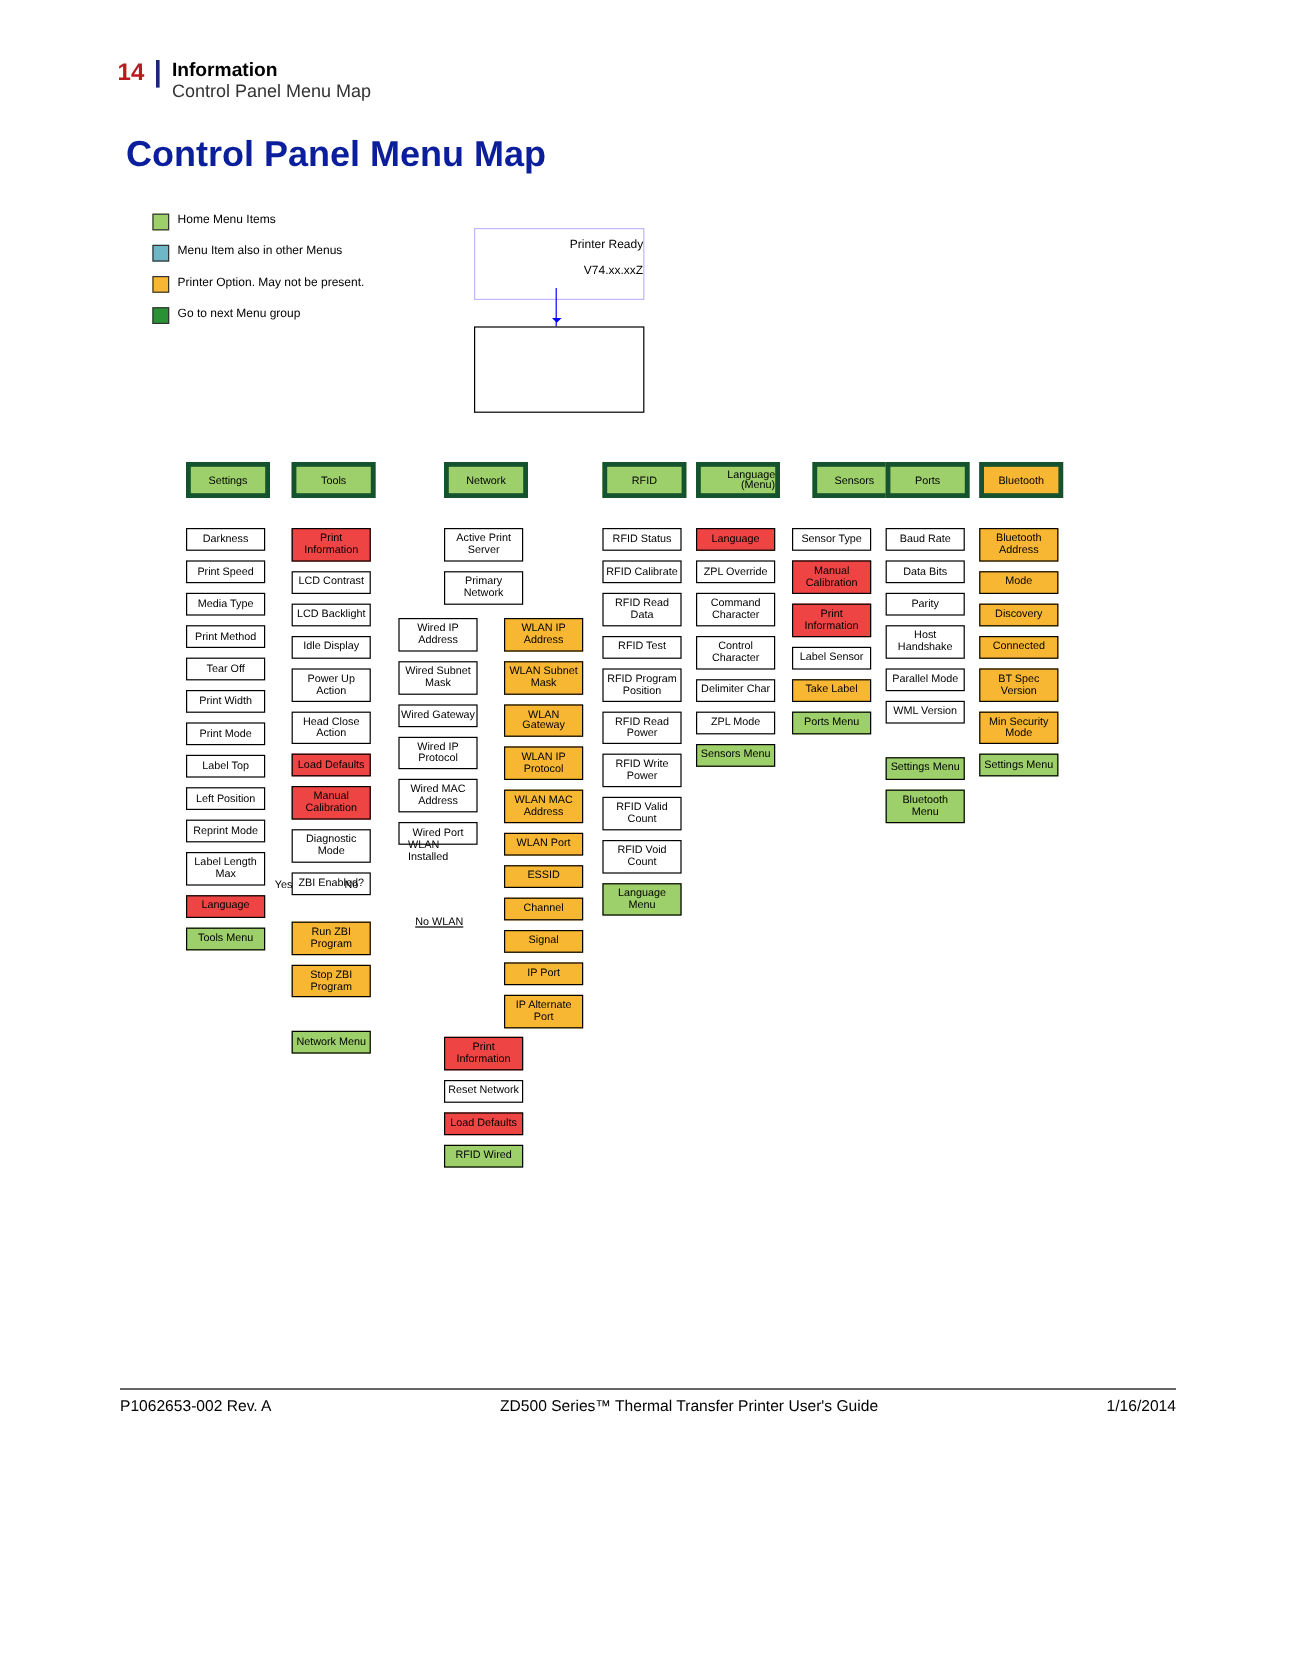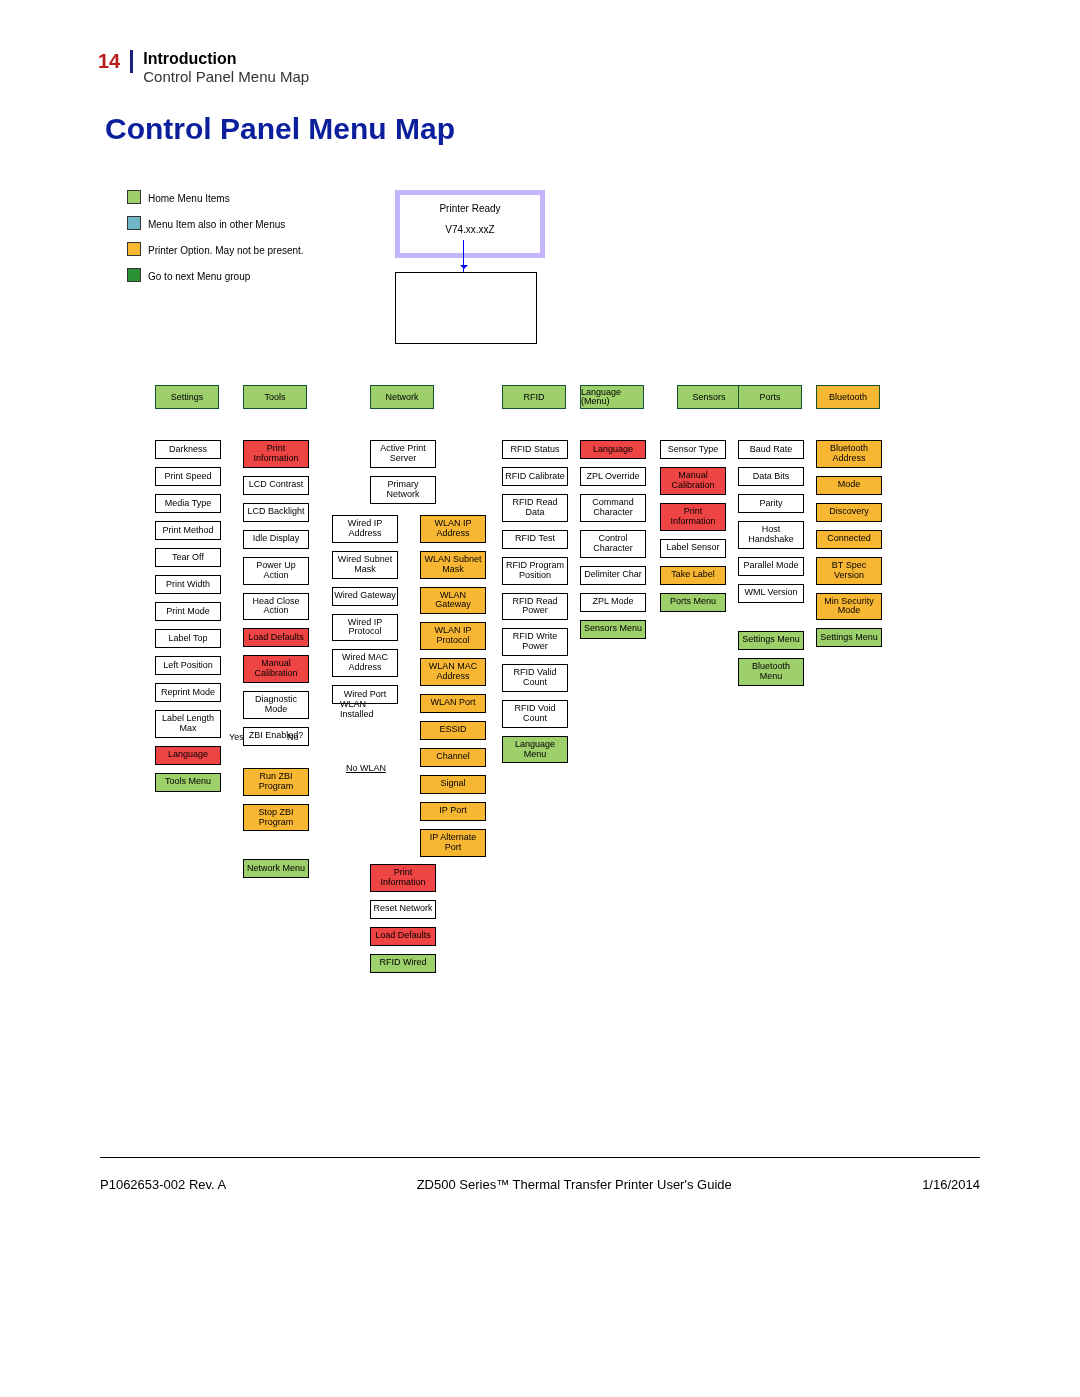--- a/index.html
+++ b/index.html
@@ -3,44 +3,44 @@
 <meta charset="utf-8">
 <style>
 body{margin:0;font-family:Arial,Helvetica,sans-serif;background:#fff;width:1080px;height:1397px;position:relative}
 .hdr{position:absolute;top:50px;left:98px;display:flex;align-items:flex-start}
 .pgno{color:#b91c1c;font-size:20px;font-weight:bold;padding-right:10px;border-right:3px solid #1a237e}
 .hdr-txt{padding-left:10px}
 .sec{font-weight:bold;font-size:16px;color:#000}
 .sub{font-size:15px;color:#333}
 .title{position:absolute;top:112px;left:105px;color:#0b1e9c;font-size:30px;font-weight:bold}
 .legend{position:absolute;top:178px;left:127px;font-size:10px}
-.legend div{display:flex;align-items:flex-end;height:26px}
+.legend div{display:flex;align-items:flex-start;height:26px}
 .sq{width:12px;height:12px;border:1px solid #333;margin-right:7px}
 .g{background:#9dcf6b}.b{background:#6fb7c7}.o{background:#f7b733}.dg{background:#2a9134}
-.ready{position:absolute;top:190px;left:395px;width:140px;height:50px;border:5px solid #c4b5fd;text-align:center;font-size:10px;padding-top:8px}
+.ready{position:absolute;top:190px;left:395px;width:140px;height:50px;border:1px solid #c4b5fd;text-align:right;font-size:10px;padding-top:8px}
 .blank{position:absolute;top:272px;left:395px;width:140px;height:70px;border:1px solid #000}
 .arrow{position:absolute;top:240px;left:463px;width:0;height:32px;border-left:1px solid #00f}
 .arrow:after{content:'';position:absolute;bottom:-1px;left:-4px;border:4px solid transparent;border-top-color:#00f}
 .row{position:absolute;top:385px;left:0;width:100%;height:22px}
-.cat{position:absolute;top:0;width:62px;height:22px;border:1px solid #14532d;font-size:9px;display:flex;align-items:center;justify-content:center;text-align:left;line-height:1}
+.cat{position:absolute;top:0;width:62px;height:22px;border:4px solid #14532d;font-size:9px;display:flex;align-items:center;justify-content:center;text-align:right;line-height:1}
 .col{position:absolute;top:440px}
 .node{width:62px;border:1px solid #000;font-size:9px;text-align:center;padding:3px 1px;margin-bottom:8px;background:#fff;line-height:1.1;min-height:11px;display:flex;align-items:center;justify-content:center}
 .bbl{background:#ef4444}.bor{background:#f7b733}.bgr{background:#9dcf6b}
 .c-set{left:155px}.c-tool{left:243px}.c-rfid{left:502px}.c-lang{left:580px}.c-sens{left:660px}.c-ports{left:738px}.c-bt{left:816px}
 .netw{left:332px}.netwl{left:420px}
-.ftr{position:absolute;top:1157px;left:100px;width:880px;border-top:1px solid #000;height:28px;font-size:13px;display:flex;justify-content:space-between;align-items:flex-end;padding-top:6px}
+.ftr{position:absolute;top:1157px;left:100px;width:880px;border-top:1px solid #000;height:28px;font-size:13px;display:flex;justify-content:space-between;align-items:flex-start;padding-top:6px}
 .annot{position:absolute;font-size:9px}
 </style>
 </head>
 <body>
 
 <div class="hdr">
 <div class="pgno">14</div>
 <div class="hdr-txt">
-<div class="sec">Introduction</div>
+<div class="sec">Information</div>
 <div class="sub">Control Panel Menu Map</div>
 </div>
 </div>
 
 <div class="title">Control Panel Menu Map</div>
 
 <div class="legend">
 <div>
       <span class="sq g"></span>
       <span>Home Menu Items</span>

